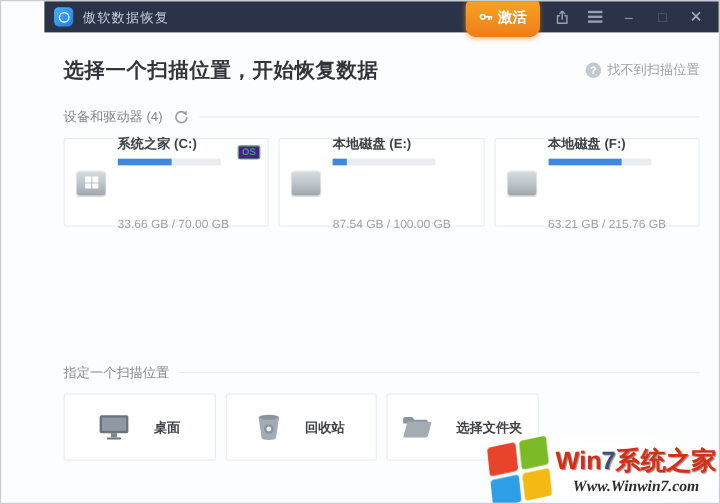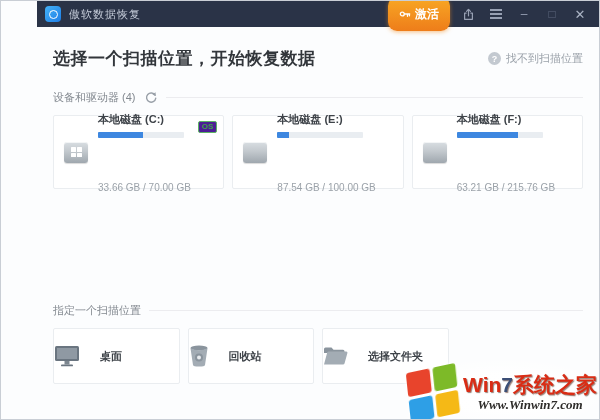--- a/index.html
+++ b/index.html
@@ -52,21 +52,21 @@
   .drive-info { margin-left:10px; }
   .drive-name { font-size:11px; font-weight:bold; color:#3e4349; margin-bottom:5px; }
   .drive-bar { width:86px; height:6px; background:#e9edf1; border-radius:1px; overflow:hidden; margin-bottom:5px; }
   .drive-fill { height:100%; background:#3d87e0; }
   .drive-size { font-size:10px; color:#9ba2a9; white-space:nowrap;margin-top:44px; }
 
   .big-gap { height:106px; }
 
   
   .loc-grid { display:flex; gap:8px; margin:0 16px; }
-  .loc-card { width:calc((100% - 24px)/4); height:56px; display:flex; align-items:center; gap:20px; }
+  .loc-card { width:calc((100% - 24px)/4); height:56px; display:flex; align-items:center; justify-content:center; gap:20px; }
   .loc-label { font-size:11px; font-weight:bold; color:#3e4349; }
   .loc-ico { flex:0 0 auto; display:flex; }
 
   
   .watermark { position:absolute; right:2px; bottom:1px; display:flex; align-items:center; z-index:5; }
   .watermark::before { content:""; position:absolute; inset:-8px -6px; z-index:-1;
         background:radial-gradient(ellipse at center, rgba(255,255,255,.95) 40%, rgba(255,255,255,0) 78%); }
   .flag { width:50px; height:50px; display:grid; grid-template-columns:1fr 1fr; grid-template-rows:1fr 1fr;
           gap:3px; transform:rotate(-6deg) skewY(-6deg); margin-right:5px; filter:drop-shadow(0 0 2px #fff); }
   .flag i { border-radius:3px; }
@@ -144,21 +144,21 @@
       <span class="os-badge">OS</span>
       <div class="drive-icon">
         <span class="win-logo">
             <i></i>
             <i></i>
             <i></i>
             <i></i>
           </span>
       </div>
       <div class="drive-info">
-        <div class="drive-name">本地磁盘 (C:)</div>
+        <div class="drive-name">系统之家 (C:)</div>
         <div class="drive-bar">
           <div class="drive-fill" style="width: 52%;"></div>
         </div>
         <div class="drive-size">33.66 GB / 70.00 GB</div>
       </div>
     </div>
 
 
     <div class="card drive-card">
       <div class="drive-icon"></div>

